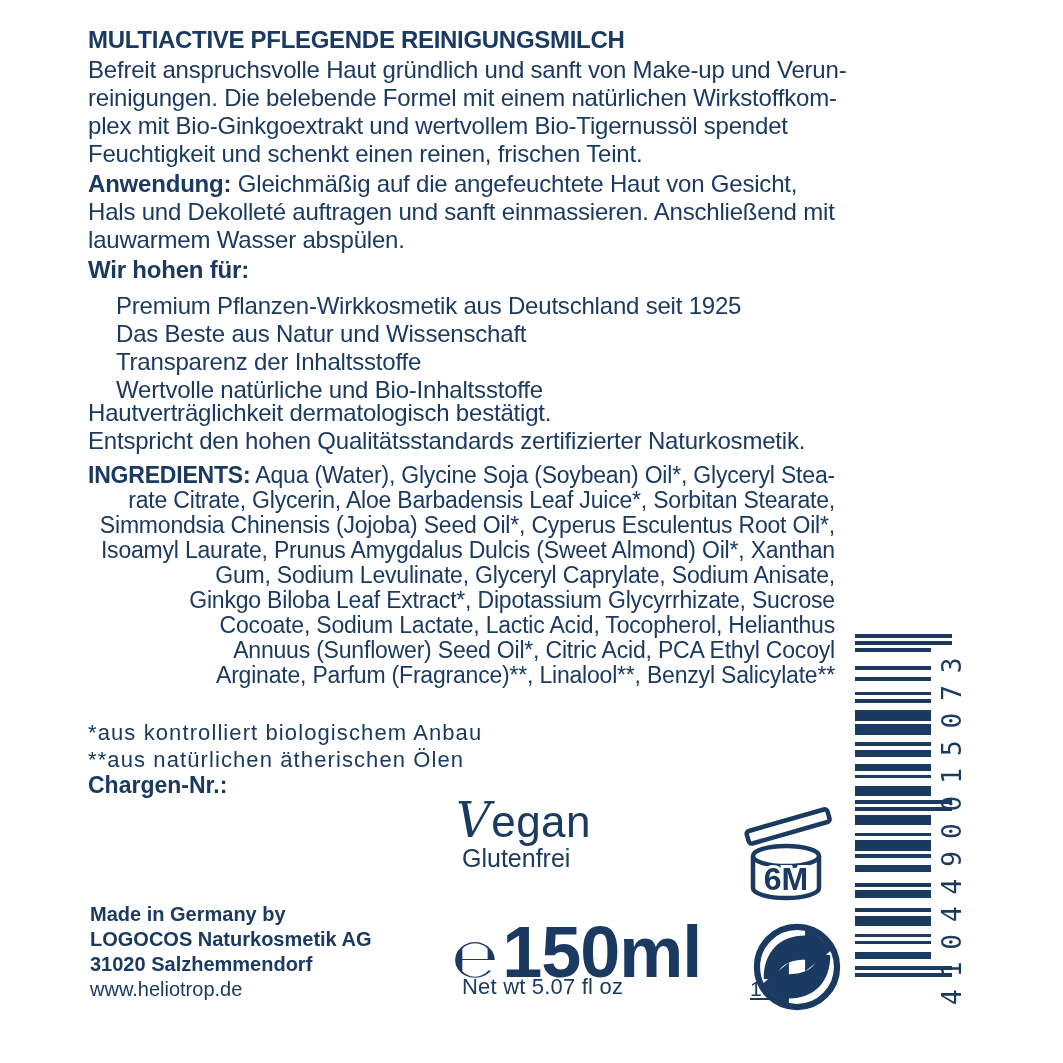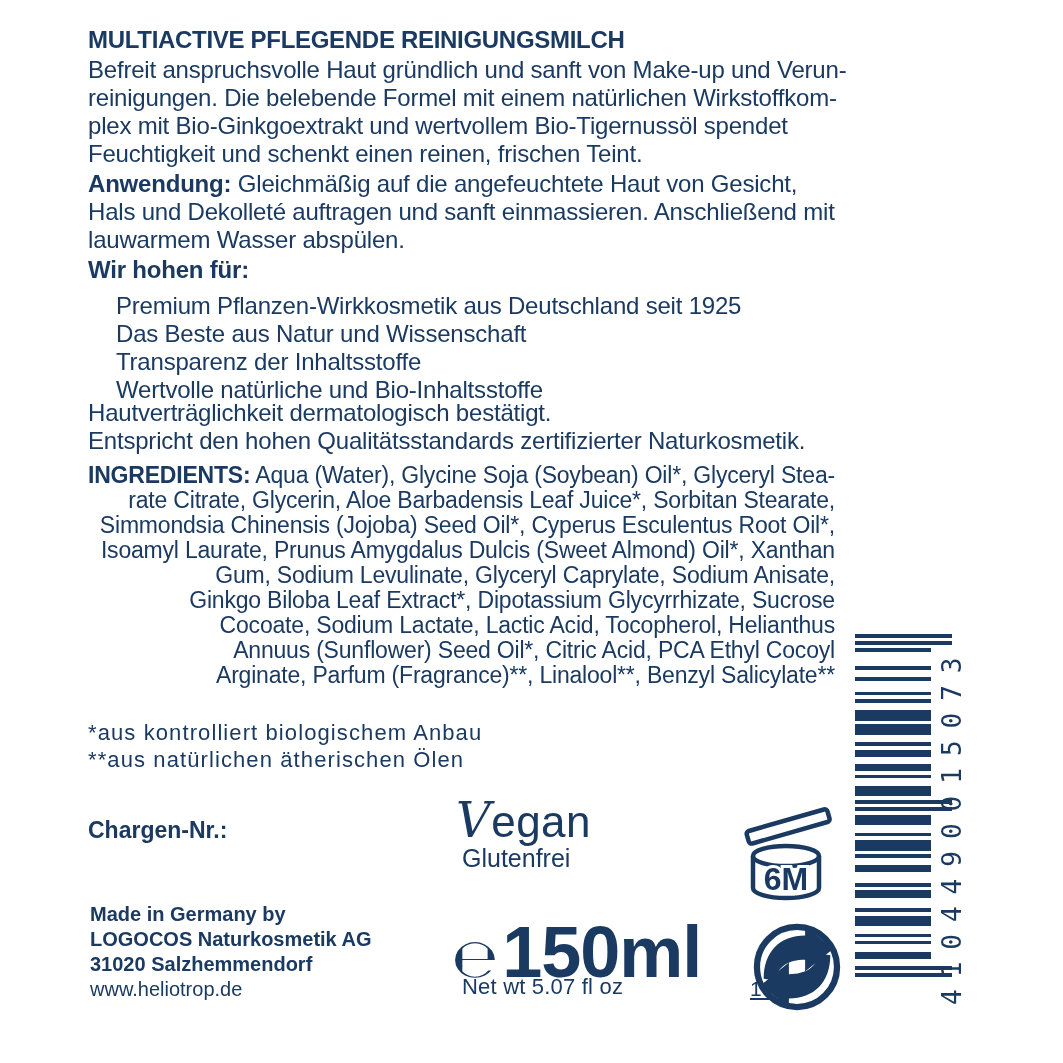--- a/index.html
+++ b/index.html
@@ -82,21 +82,21 @@
     <div class="ln">Cocoate, Sodium Lactate, Lactic Acid, Tocopherol, Helianthus</div>
     <div class="ln">Annuus (Sunflower) Seed Oil*, Citric Acid, PCA Ethyl Cocoyl</div>
     <div class="ln">Arginate, Parfum (Fragrance)**, Linalool**, Benzyl Salicylate**</div>
   </div>
 
   <div class="abs footnotes" style="left:88px;top:719px;">
     <div class="ln">*aus kontrolliert biologischem Anbau</div>
     <div class="ln">**aus natürlichen ätherischen Ölen</div>
   </div>
 
-  <div class="abs batch ln" style="left:88px;top:817px;">Chargen-Nr.:</div>
+  <div class="abs batch ln" style="left:88px;top:772px;">Chargen-Nr.:</div>
 
   <div class="abs vegan ln" style="left:456px;top:784px;margin-top:8px;">Vegan</div>
   <div class="abs glutenfree ln" style="left:462px;top:844px;">Glutenfrei</div>
 
   <div class="abs" style="left:738px;top:798px;">
     <svg width="100" height="104" viewBox="0 0 100 104" fill="none" stroke="currentColor">
       <rect x="8" y="22" width="84" height="13" rx="3" transform="rotate(-16 50 28)" fill="#ffffff" stroke-width="4.5"></rect>
       <path d="M15 58 L15 90 A33 10 0 0 0 81 90 L81 58" fill="#ffffff" stroke-width="4.5"></path>
       <ellipse cx="48" cy="58" rx="33" ry="10" fill="#ffffff" stroke-width="4.5"></ellipse>
       <text x="48" y="92" text-anchor="middle" font-family="Liberation Sans, sans-serif" font-size="32" font-weight="700" fill="currentColor" stroke="#ffffff" stroke-width="6" paint-order="stroke">6M</text>

